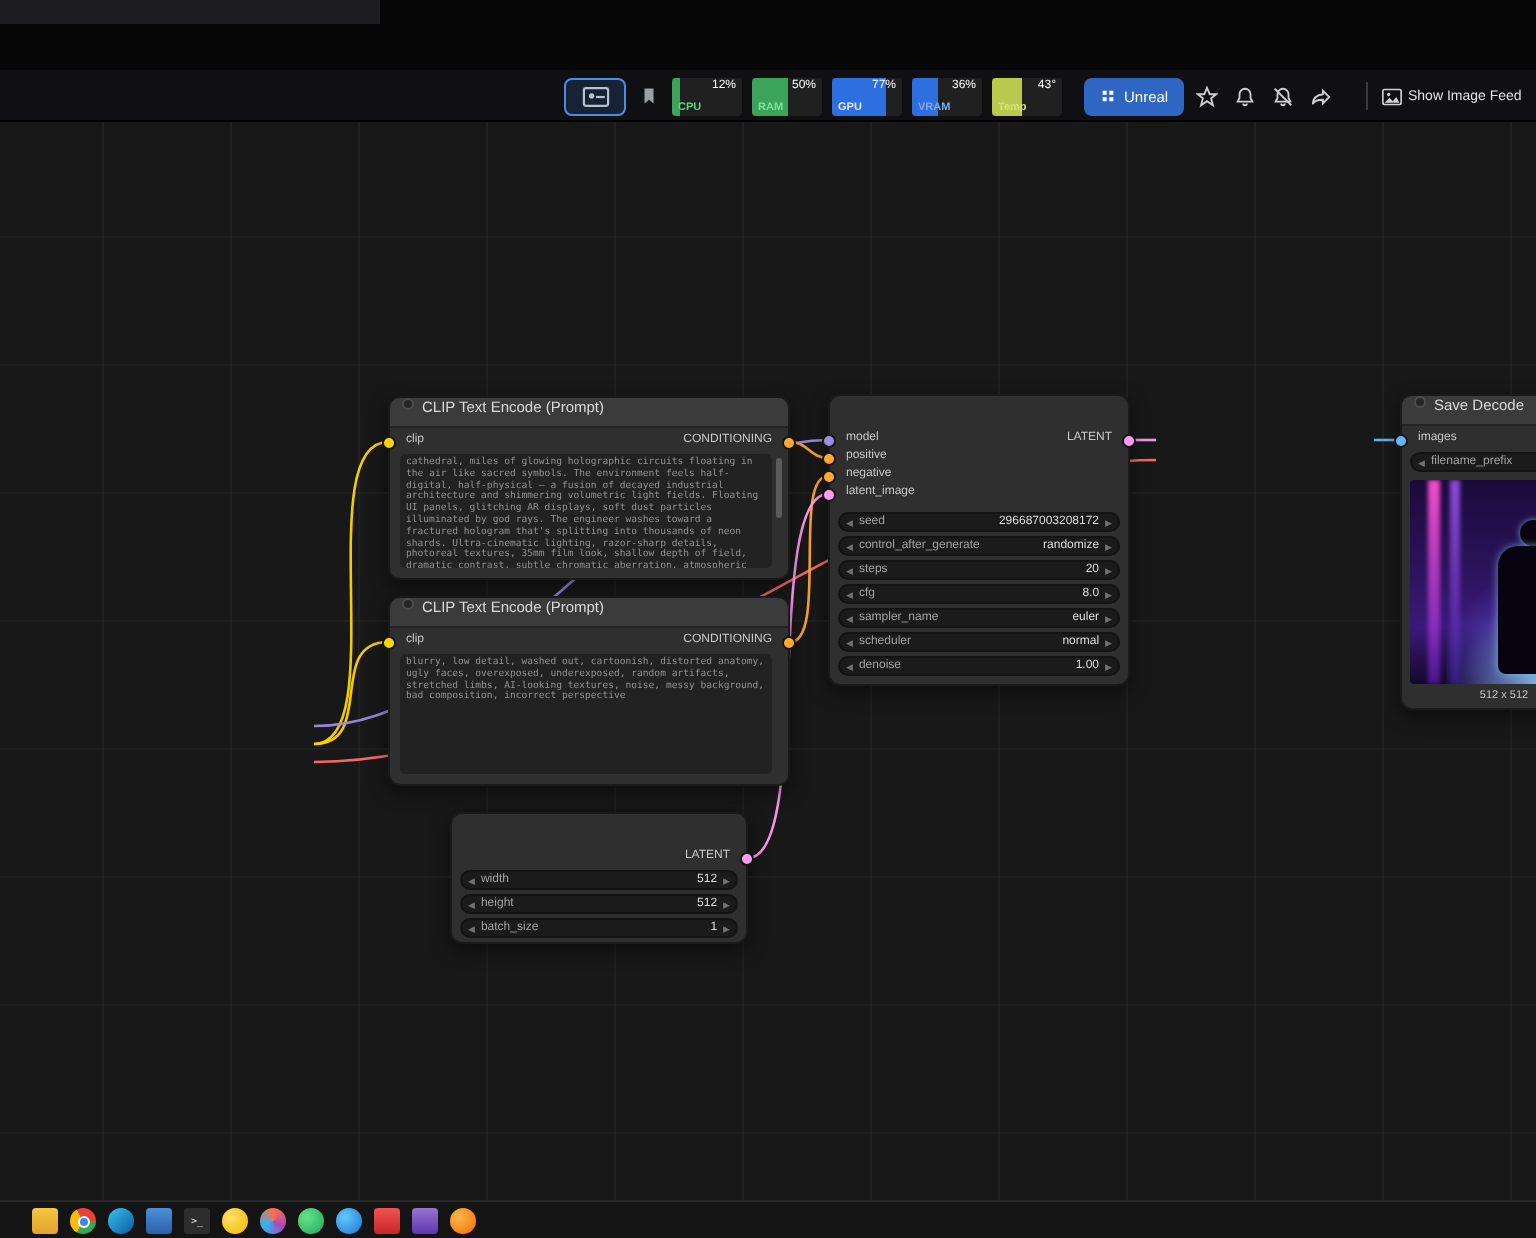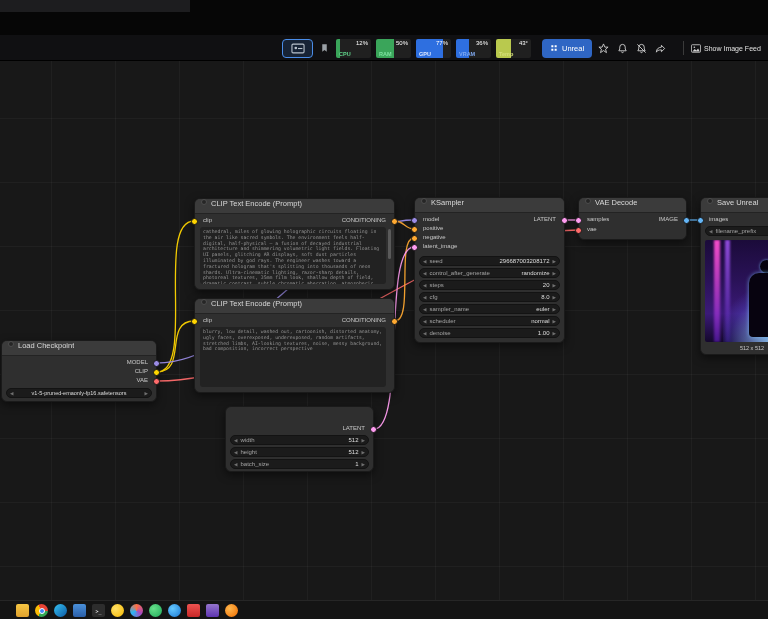--- a/index.html
+++ b/index.html
@@ -168,37 +168,20 @@
     <path d="M157,372 C188,372 163,321 194,321" stroke="#ffd500"></path>
     <path d="M157,363 C250,363 320,220 414,220" stroke="#9b8ce6"></path>
     <path d="M157,381 C305,381 430,230 578,230" stroke="#ff6b6b"></path>
     <path d="M395,221 C404,221 405,229 414,229" stroke="#ffa931"></path>
     <path d="M395,321 C414,321 396,238 414,238" stroke="#ffa931"></path>
     <path d="M374,429 C406,429 382,247 414,247" stroke="#ff9cf0"></path>
     <path d="M565,220 C570,220 573,220 578,220" stroke="#ff9cf0"></path>
     <path d="M687,220 C692,220 695,220 700,220" stroke="#64b5f6"></path>
   </svg>
 
-  <div class="node" style="left:1px;top:340px;width:156px;height:62px">
-    <div class="node-header">
-      <span class="collapse-dot"></span>
-      <span class="node-title">Load Checkpoint</span>
-    </div>
-    <span class="port p-model" style="right:-4px;top:19px"></span>
-    <span class="pl out" style="right:8px;top:17.5px">MODEL</span>
-    <span class="port p-clip" style="right:-4px;top:28px"></span>
-    <span class="pl out" style="right:8px;top:26.5px">CLIP</span>
-    <span class="port p-vae" style="right:-4px;top:37px"></span>
-    <span class="pl out" style="right:8px;top:35.5px">VAE</span>
-    <div class="widget combo" style="left:4px;right:4px;top:47px">
-      <span class="arrow">◀</span>
-      <span class="wval" style="font-size:5.5px">v1-5-pruned-emaonly-fp16.safetensors</span>
-      <span class="arrow">▶</span>
-    </div>
-  </div>
 
   <div class="node" style="left:194px;top:198px;width:201px;height:92px">
     <div class="node-header">
       <span class="collapse-dot"></span>
       <span class="node-title">CLIP Text Encode (Prompt)</span>
     </div>
     <span class="port p-clip" style="left:-4px;top:19px"></span>
     <span class="pl" style="left:8px;top:17.5px">clip</span>
     <span class="port p-cond" style="right:-4px;top:19px"></span>
     <span class="pl out" style="right:8px;top:17.5px">CONDITIONING</span>
@@ -235,24 +218,20 @@
     </div>
     <div class="widget" style="left:4px;right:4px;top:52px">
       <span class="arrow">◀</span>
       <span class="wname">batch_size</span>
       <span class="wval">1</span>
       <span class="arrow">▶</span>
     </div>
   </div>
 
   <div class="node" style="left:414px;top:197px;width:151px;height:146px">
-    <div class="node-header">
-      <span class="collapse-dot"></span>
-      <span class="node-title">KSampler</span>
-    </div>
     <span class="port p-model" style="left:-4px;top:19px"></span>
     <span class="pl" style="left:8px;top:17.5px">model</span>
     <span class="port p-cond" style="left:-4px;top:28px"></span>
     <span class="pl" style="left:8px;top:26.5px">positive</span>
     <span class="port p-cond" style="left:-4px;top:37px"></span>
     <span class="pl" style="left:8px;top:35.5px">negative</span>
     <span class="port p-latent" style="left:-4px;top:46px"></span>
     <span class="pl" style="left:8px;top:44.5px">latent_image</span>
     <span class="port p-latent" style="right:-4px;top:19px"></span>
     <span class="pl out" style="right:8px;top:17.5px">LATENT</span>
@@ -294,37 +273,25 @@
       <span class="arrow">▶</span>
     </div>
     <div class="widget" style="left:4px;right:4px;top:130px">
       <span class="arrow">◀</span>
       <span class="wname">denoise</span>
       <span class="wval">1.00</span>
       <span class="arrow">▶</span>
     </div>
   </div>
 
-  <div class="node" style="left:578px;top:197px;width:109px;height:43px">
-    <div class="node-header">
-      <span class="collapse-dot"></span>
-      <span class="node-title">VAE Decode</span>
-    </div>
-    <span class="port p-latent" style="left:-4px;top:19px"></span>
-    <span class="pl" style="left:8px;top:17.5px">samples</span>
-    <span class="port p-vae" style="left:-4px;top:29px"></span>
-    <span class="pl" style="left:8px;top:27.5px">vae</span>
-    <span class="port p-image" style="right:-4px;top:19px"></span>
-    <span class="pl out" style="right:8px;top:17.5px">IMAGE</span>
-  </div>
 
   <div class="node" style="left:700px;top:197px;width:130px;height:158px">
     <div class="node-header">
       <span class="collapse-dot"></span>
-      <span class="node-title">Save Unreal</span>
+      <span class="node-title">Save Decode</span>
     </div>
     <span class="port p-image" style="left:-4px;top:19px"></span>
     <span class="pl" style="left:8px;top:17.5px">images</span>
     <div class="widget" style="left:4px;width:120px;top:28px">
       <span class="arrow">◀</span>
       <span class="wname">filename_prefix</span>
     </div>
     <div class="preview">
       <div class="streak s1"></div>
       <div class="streak s2"></div>

